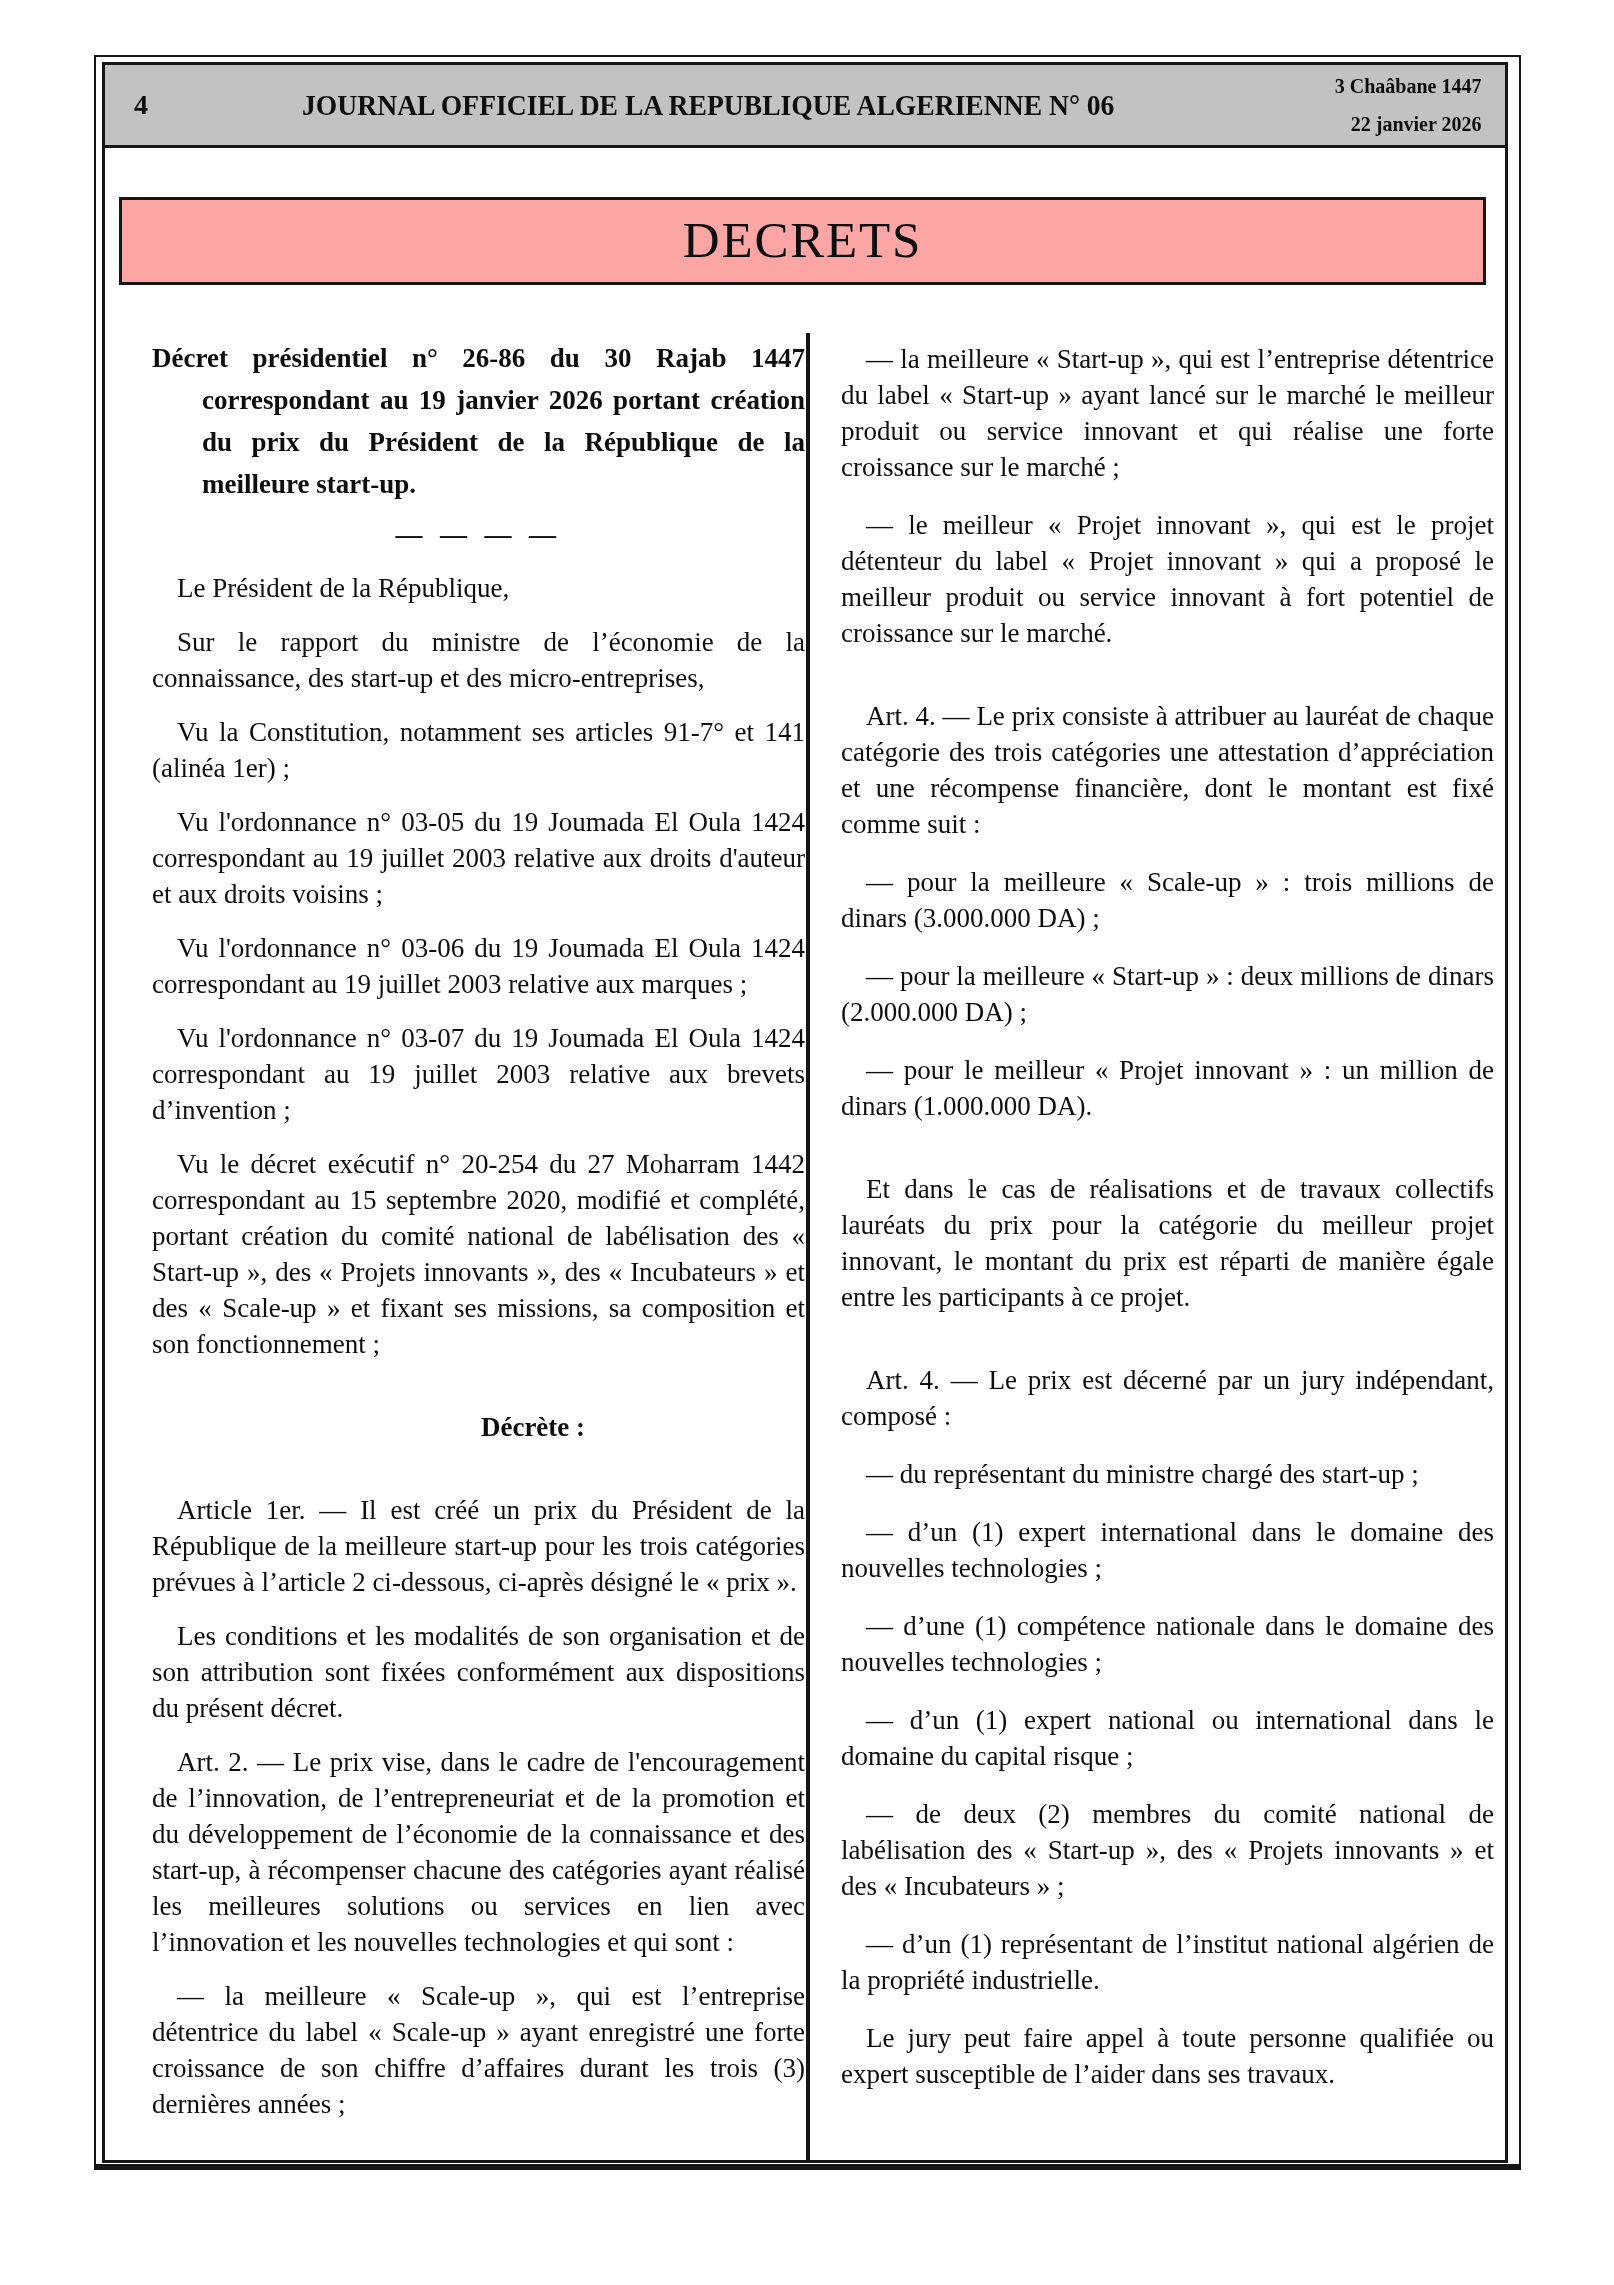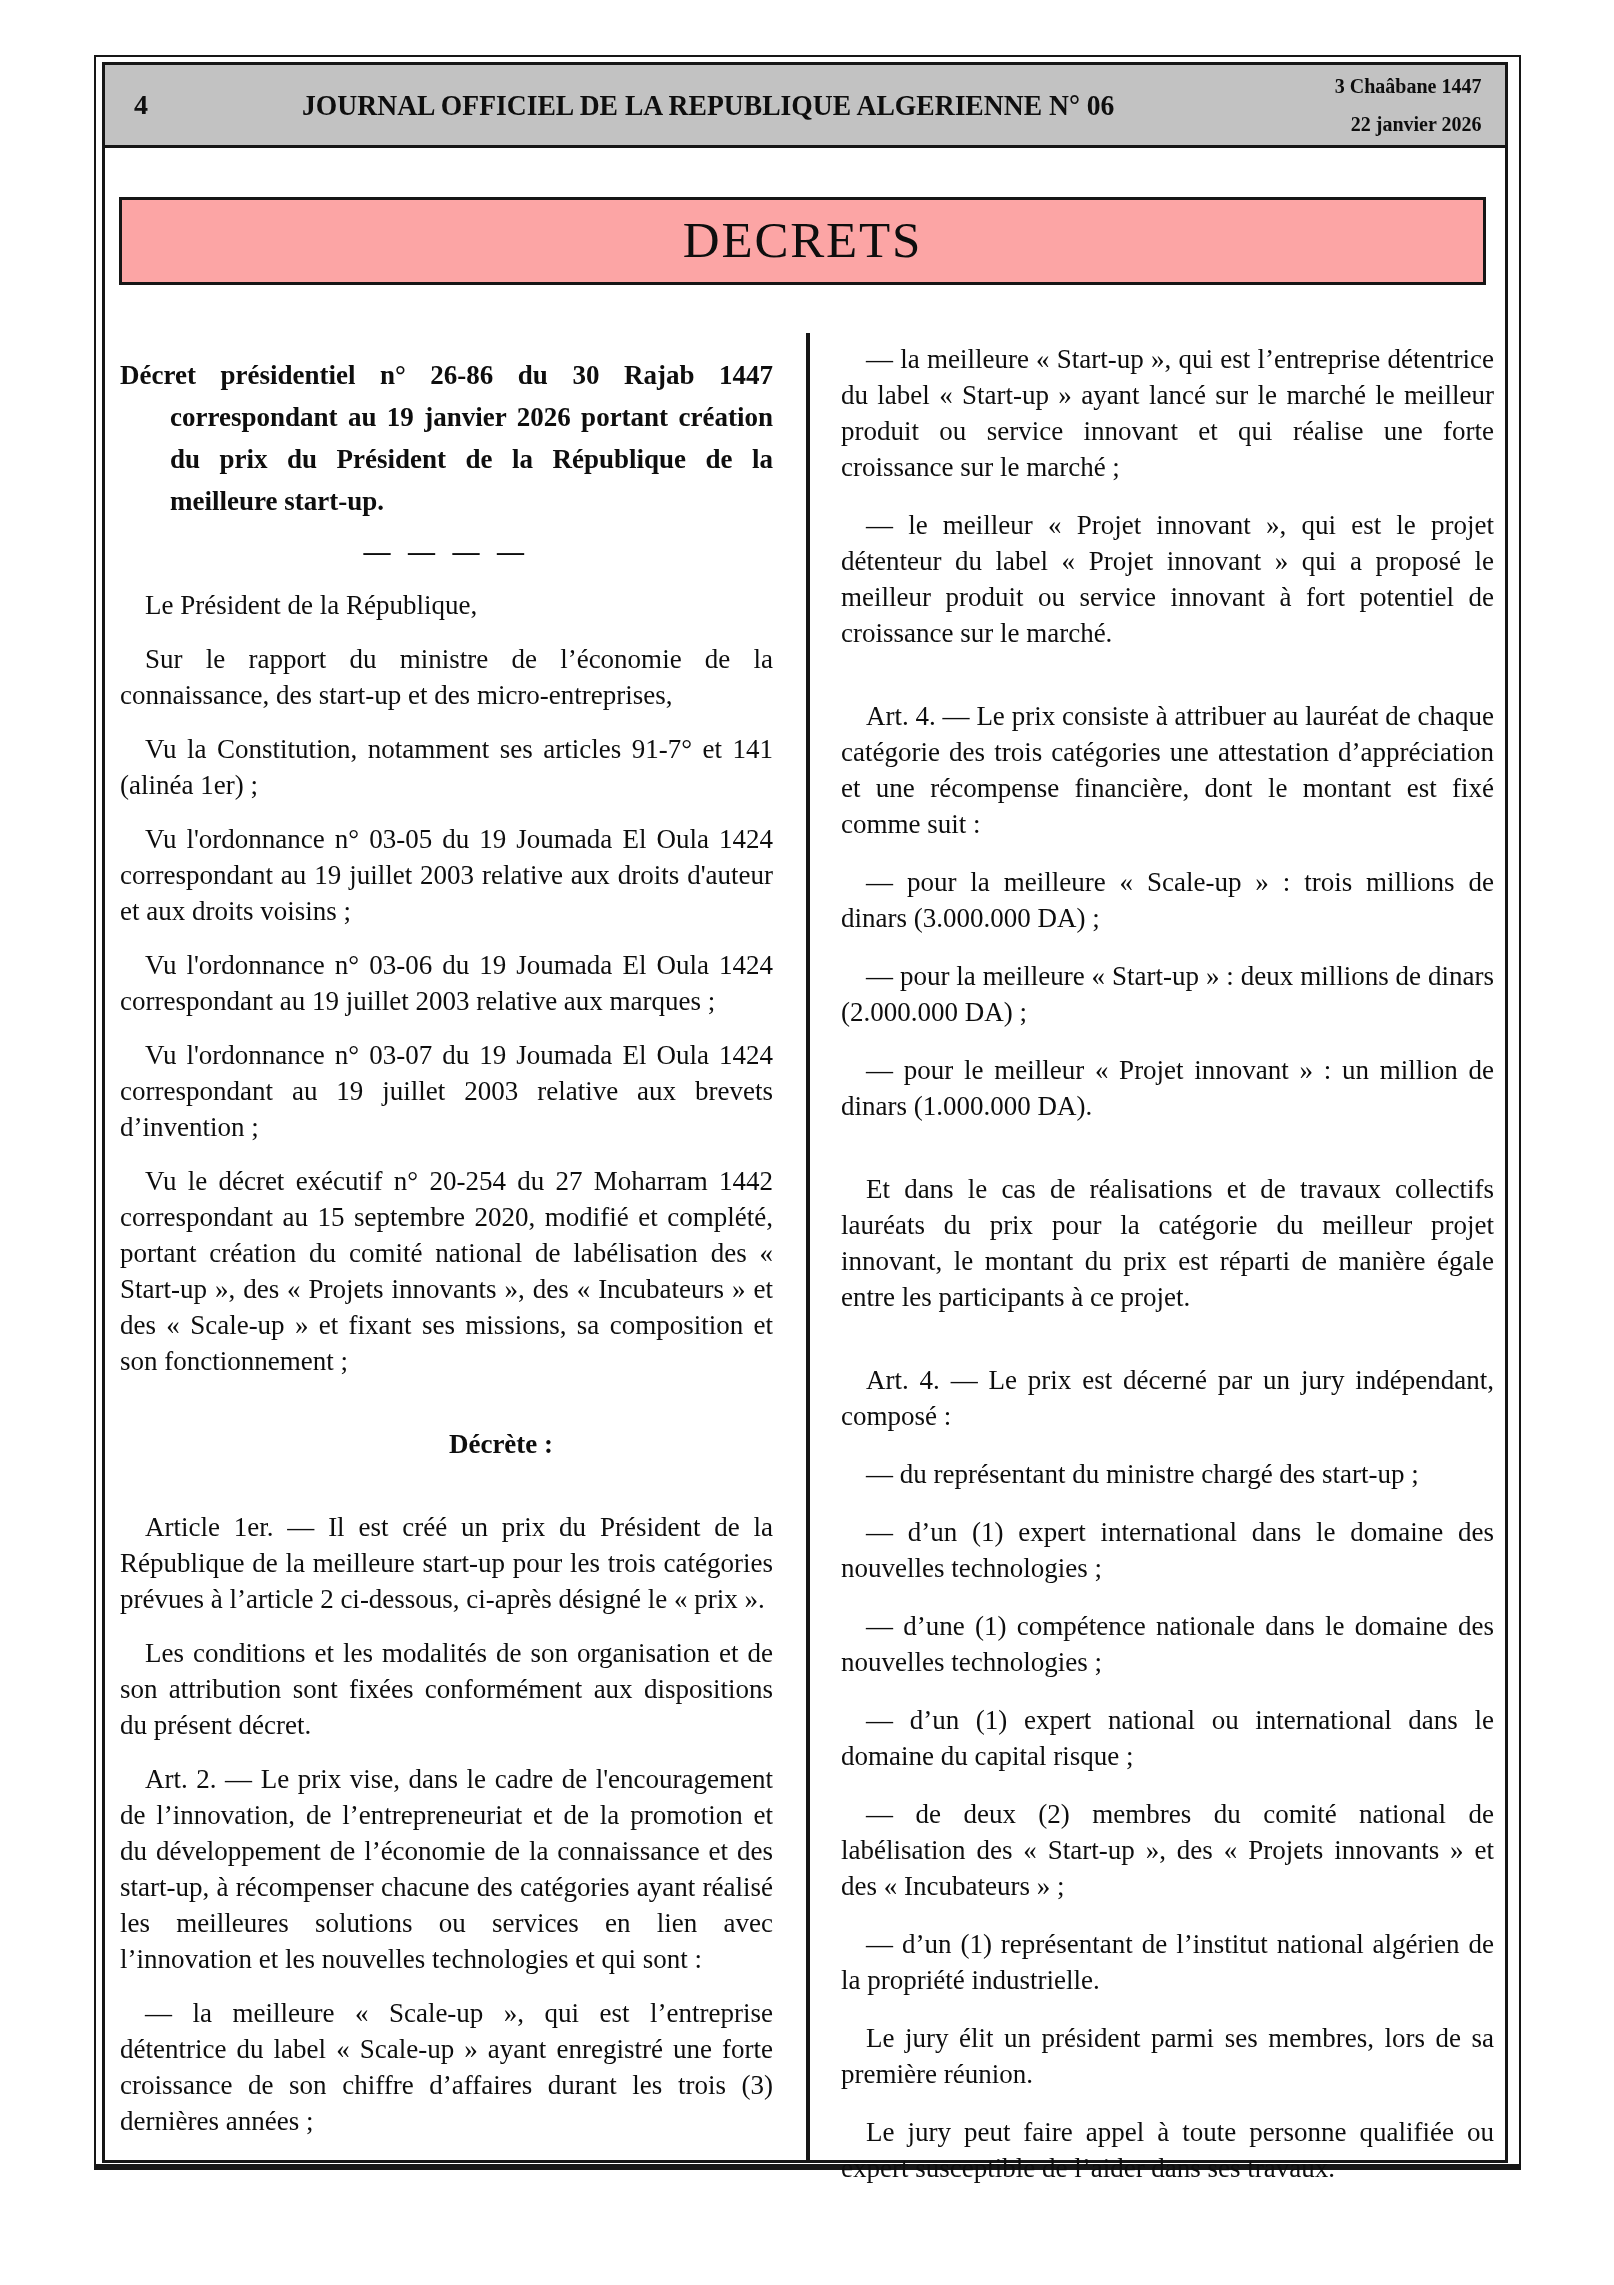--- a/index.html
+++ b/index.html
@@ -91,21 +91,21 @@
   }
   
   .col {
     position: absolute;
     top: 337px;
     width: 653px;
     font-size: 27px;
     line-height: 36px;
     text-align: justify;
   }
-  .col-left  { left: 120px; margin-top: 17px; }
+  .col-left  { left: 152px; }
   .col-right { left: 841px; }
 
   .decree-title {
     font-weight: bold;
     line-height: 42px;
     padding-left: 50px;
     text-indent: -50px;
     text-align: justify;
   }
   .separator {
@@ -175,18 +175,17 @@
     <p class="para">— pour la meilleure « Start-up » : deux millions de dinars (2.000.000 DA) ;</p>
     <p class="para">— pour le meilleur « Projet innovant » : un million de dinars (1.000.000 DA).</p>
     <p class="para mt-lg">Et dans le cas de réalisations et de travaux collectifs lauréats du prix pour la catégorie du meilleur projet innovant, le montant du prix est réparti de manière égale entre les participants à ce projet.</p>
     <p class="para mt-lg">Art. 4. — Le prix est décerné par un jury indépendant, composé :</p>
     <p class="para">— du représentant du ministre chargé des start-up ;</p>
     <p class="para">— d’un (1) expert international dans le domaine des nouvelles technologies ;</p>
     <p class="para">— d’une (1) compétence nationale dans le domaine des nouvelles technologies ;</p>
     <p class="para">— d’un (1) expert national ou international dans le domaine du capital risque ;</p>
     <p class="para">— de deux (2) membres du comité national de labélisation des « Start-up », des « Projets innovants » et des « Incubateurs » ;</p>
     <p class="para">— d’un (1) représentant de l’institut national algérien de la propriété industrielle.</p>
-    <p class="para">Le jury élit un président parmi ses membres, lors de sa première réunion.</p>
     <p class="para">Le jury peut faire appel à toute personne qualifiée ou expert susceptible de l’aider dans ses travaux.</p>
   </div>
 
 </div>
 
 
 </body></html>

